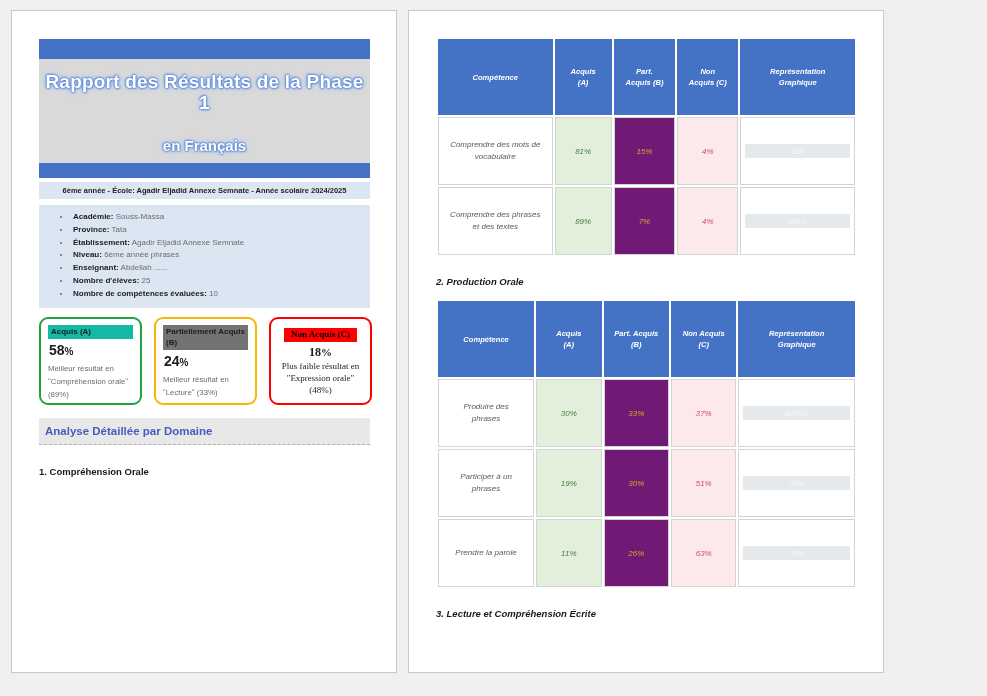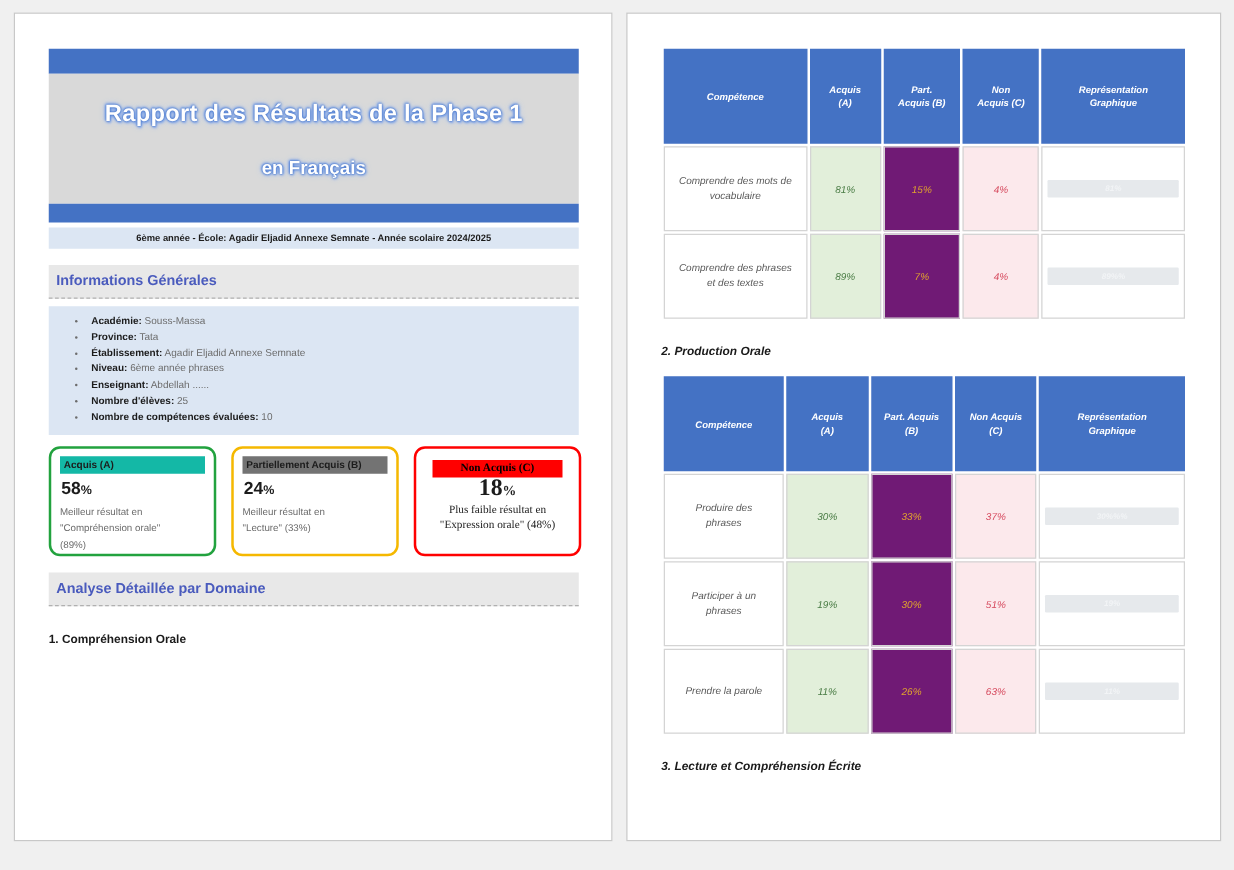--- a/index.html
+++ b/index.html
@@ -16,21 +16,21 @@
     display: flex;
     gap: 11px;
     padding: 10px 10px 23px 11px;
   }
   .page {
     background: #ffffff;
     border: 1px solid #c8c8c8;
     position: relative;
     overflow: hidden;
   }
-  .page-left  { width: 479px; }
+  .page-left  { width: 386px; }
   .page-right { width: 476px; font-style: italic; }
 
   
   .banner-bar {
     background: #4472c4;
     height: 20px;
     margin: 28px 26px 0 27px;
   }
   .banner-body {
     background: #d9d9d9;
@@ -244,23 +244,20 @@
     <div>
       <div class="banner-bar"></div>
       <div class="banner-body">
         <div class="banner-title">Rapport des Résultats de la Phase 1</div>
         <div class="banner-sub">en  Français</div>
       </div>
       <div class="banner-bar-bottom"></div>
       <div class="banner-caption">6ème année - École: Agadir Eljadid Annexe Semnate - Année scolaire 2024/2025</div>
     </div>
 
-    <div class="section-head">
-      <span>Informations Générales</span>
-    </div>
 
     <div class="info-box">
       <ul>
         <li><b>Académie:</b><span> Souss-Massa</span></li>
         <li><b>Province:</b><span> Tata</span></li>
         <li><b>Établissement:</b><span> Agadir Eljadid Annexe Semnate</span></li>
         <li><b>Niveau:</b><span> 6ème année phrases</span></li>
         <li><b>Enseignant:</b><span> Abdellah ......</span></li>
         <li><b>Nombre d'élèves:</b><span> 25</span></li>
         <li><b>Nombre de compétences évaluées:</b><span> 10</span></li>
@@ -281,21 +278,21 @@
       <div class="card card-b">
         <span class="chip chip-b">Partiellement Acquis (B)</span>
         <div class="card-pct"><span style="font-size:14px">24</span><span>%</span></div>
         <div class="card-line">Meilleur résultat en</div>
         <div class="card-line">ʺLectureʺ (33%)</div>
         <div class="card-line"></div>
       </div>
 
       <div class="card card-c">
         <span class="chip chip-c">Non Acquis (C)</span>
-        <div class="card-pct"><span style="font-size:19px">18</span><span>%</span></div>
+        <div class="card-pct"><span style="font-size:12px">18</span><span>%</span></div>
         <div class="card-line">Plus faible résultat en</div>
         <div class="card-line">"Expression orale" (48%)</div>
       </div>
 
     </div>
 
     <div class="section-head">
       <span>Analyse Détaillée par Domaine</span>
     </div>
 

